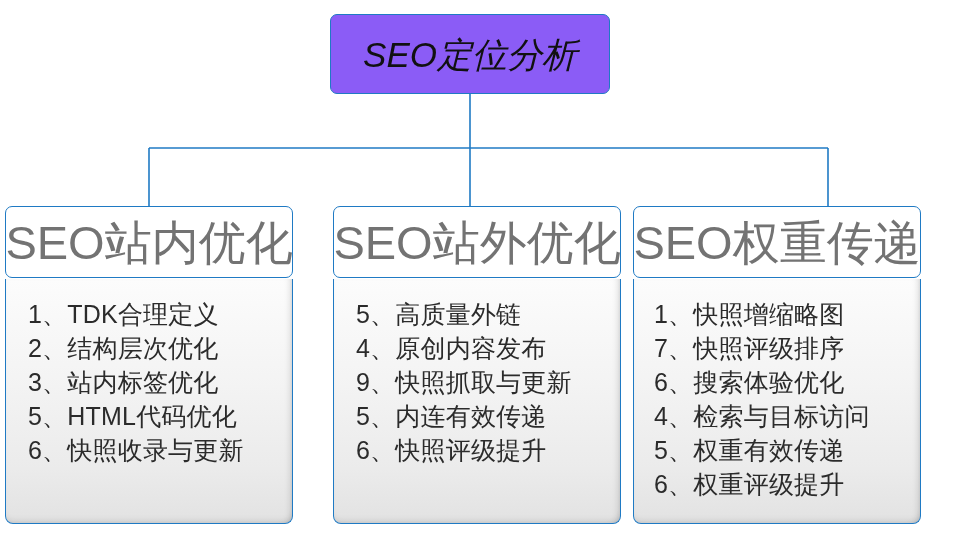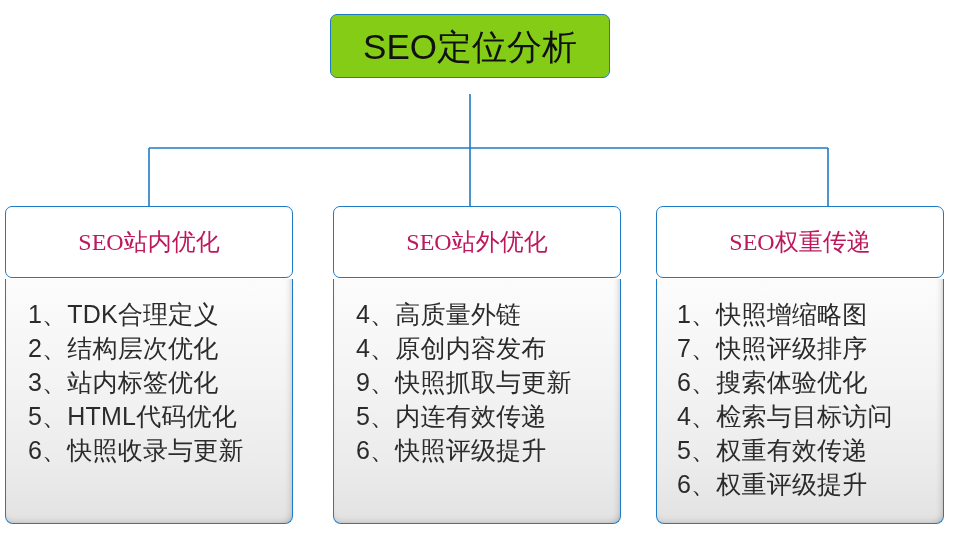--- a/index.html
+++ b/index.html
@@ -21,28 +21,29 @@
     position:absolute;
     left:0;top:0;
     width:960px;height:550px;
     pointer-events:none;
   }
 
   
   .root-node{
     position:absolute;
     left:330px;top:14px;
-    width:280px;height:64px;
+    width:280px;height:80px;
     box-sizing:border-box;
     border:1.6px solid #1f7ac4;
     border-radius:7px;
-    background:#84cc16;
+    background:#8b5cf6;
     display:flex;
     align-items:center;
     justify-content:center;
+    font-style:italic;
   }
   .root-node .node-title{
     font-size:35px;
     color:#111111;
     letter-spacing:0px;
     line-height:1;
     white-space:nowrap;
   }
 
   
@@ -51,41 +52,40 @@
     left:0;top:206px;
     width:960px;
   }
   .column{
     position:absolute;
     top:0;
     width:288px;
   }
   .column.col-0{left:5px;}
   .column.col-1{left:333px;}
-  .column.col-2{left:656px;}
+  .column.col-2{left:633px;}
 
   .col-header{
     box-sizing:border-box;
     width:100%;
     height:72px;
     border:1.6px solid #1f7ac4;
     border-radius:7px;
     background:#ffffff;
     display:flex;
     align-items:center;
     justify-content:center;
     position:relative;
     z-index:2;
   }
   .col-header .col-title{
-    font-size:24px;
-    color:#be185d;
+    font-size:47px;
+    color:#737373;
     line-height:1;
     white-space:nowrap;
-    font-family:Liberation Serif, serif;
   }
 
   .col-body{
     box-sizing:border-box;
     width:100%;
     height:245px;
     margin-top:1px;
     border:1.6px solid #1f7ac4;
     border-top:none;
     border-radius:0 0 8px 8px;
@@ -146,21 +146,21 @@
         </ul>
       </div>
     </div>
 
     <div class="column col-1">
       <div class="col-header">
         <span class="col-title">SEO站外优化</span>
       </div>
       <div class="col-body">
         <ul class="item-list">
-          <li>4、高质量外链</li>
+          <li>5、高质量外链</li>
           <li>4、原创内容发布</li>
           <li>9、快照抓取与更新</li>
           <li>5、内连有效传递</li>
           <li>6、快照评级提升</li>
         </ul>
       </div>
     </div>
 
     <div class="column col-2">
       <div class="col-header">

